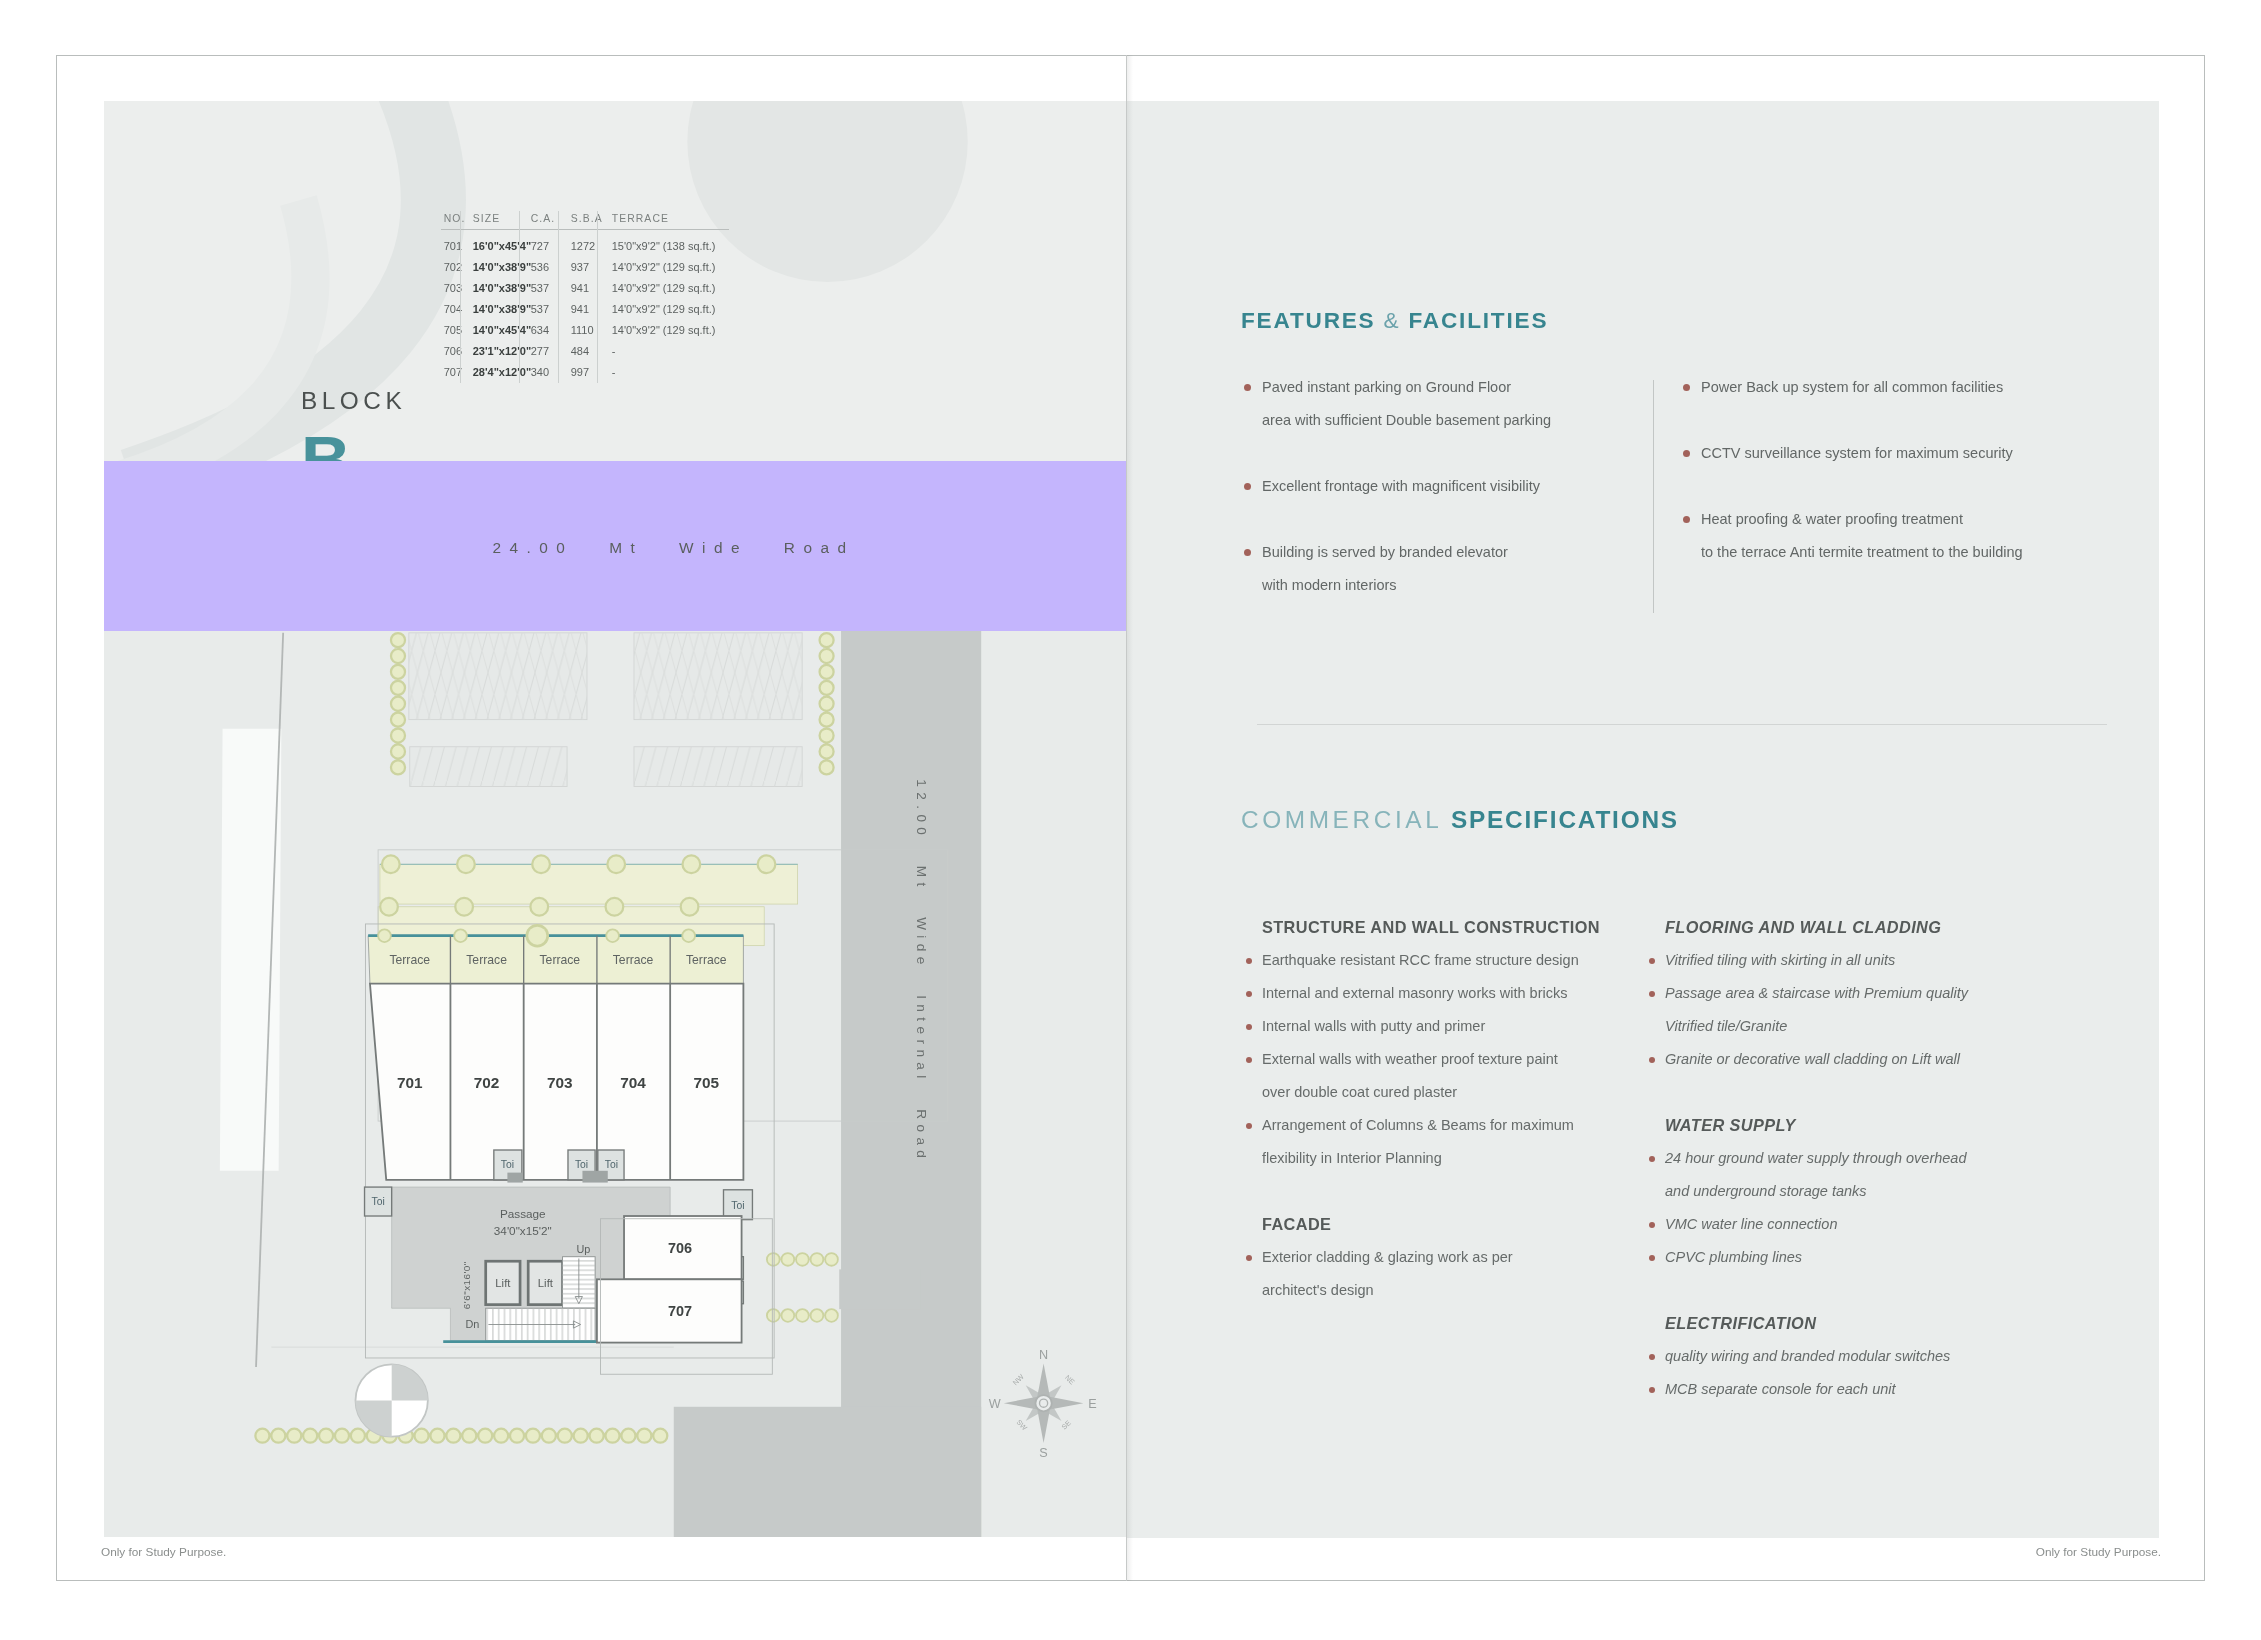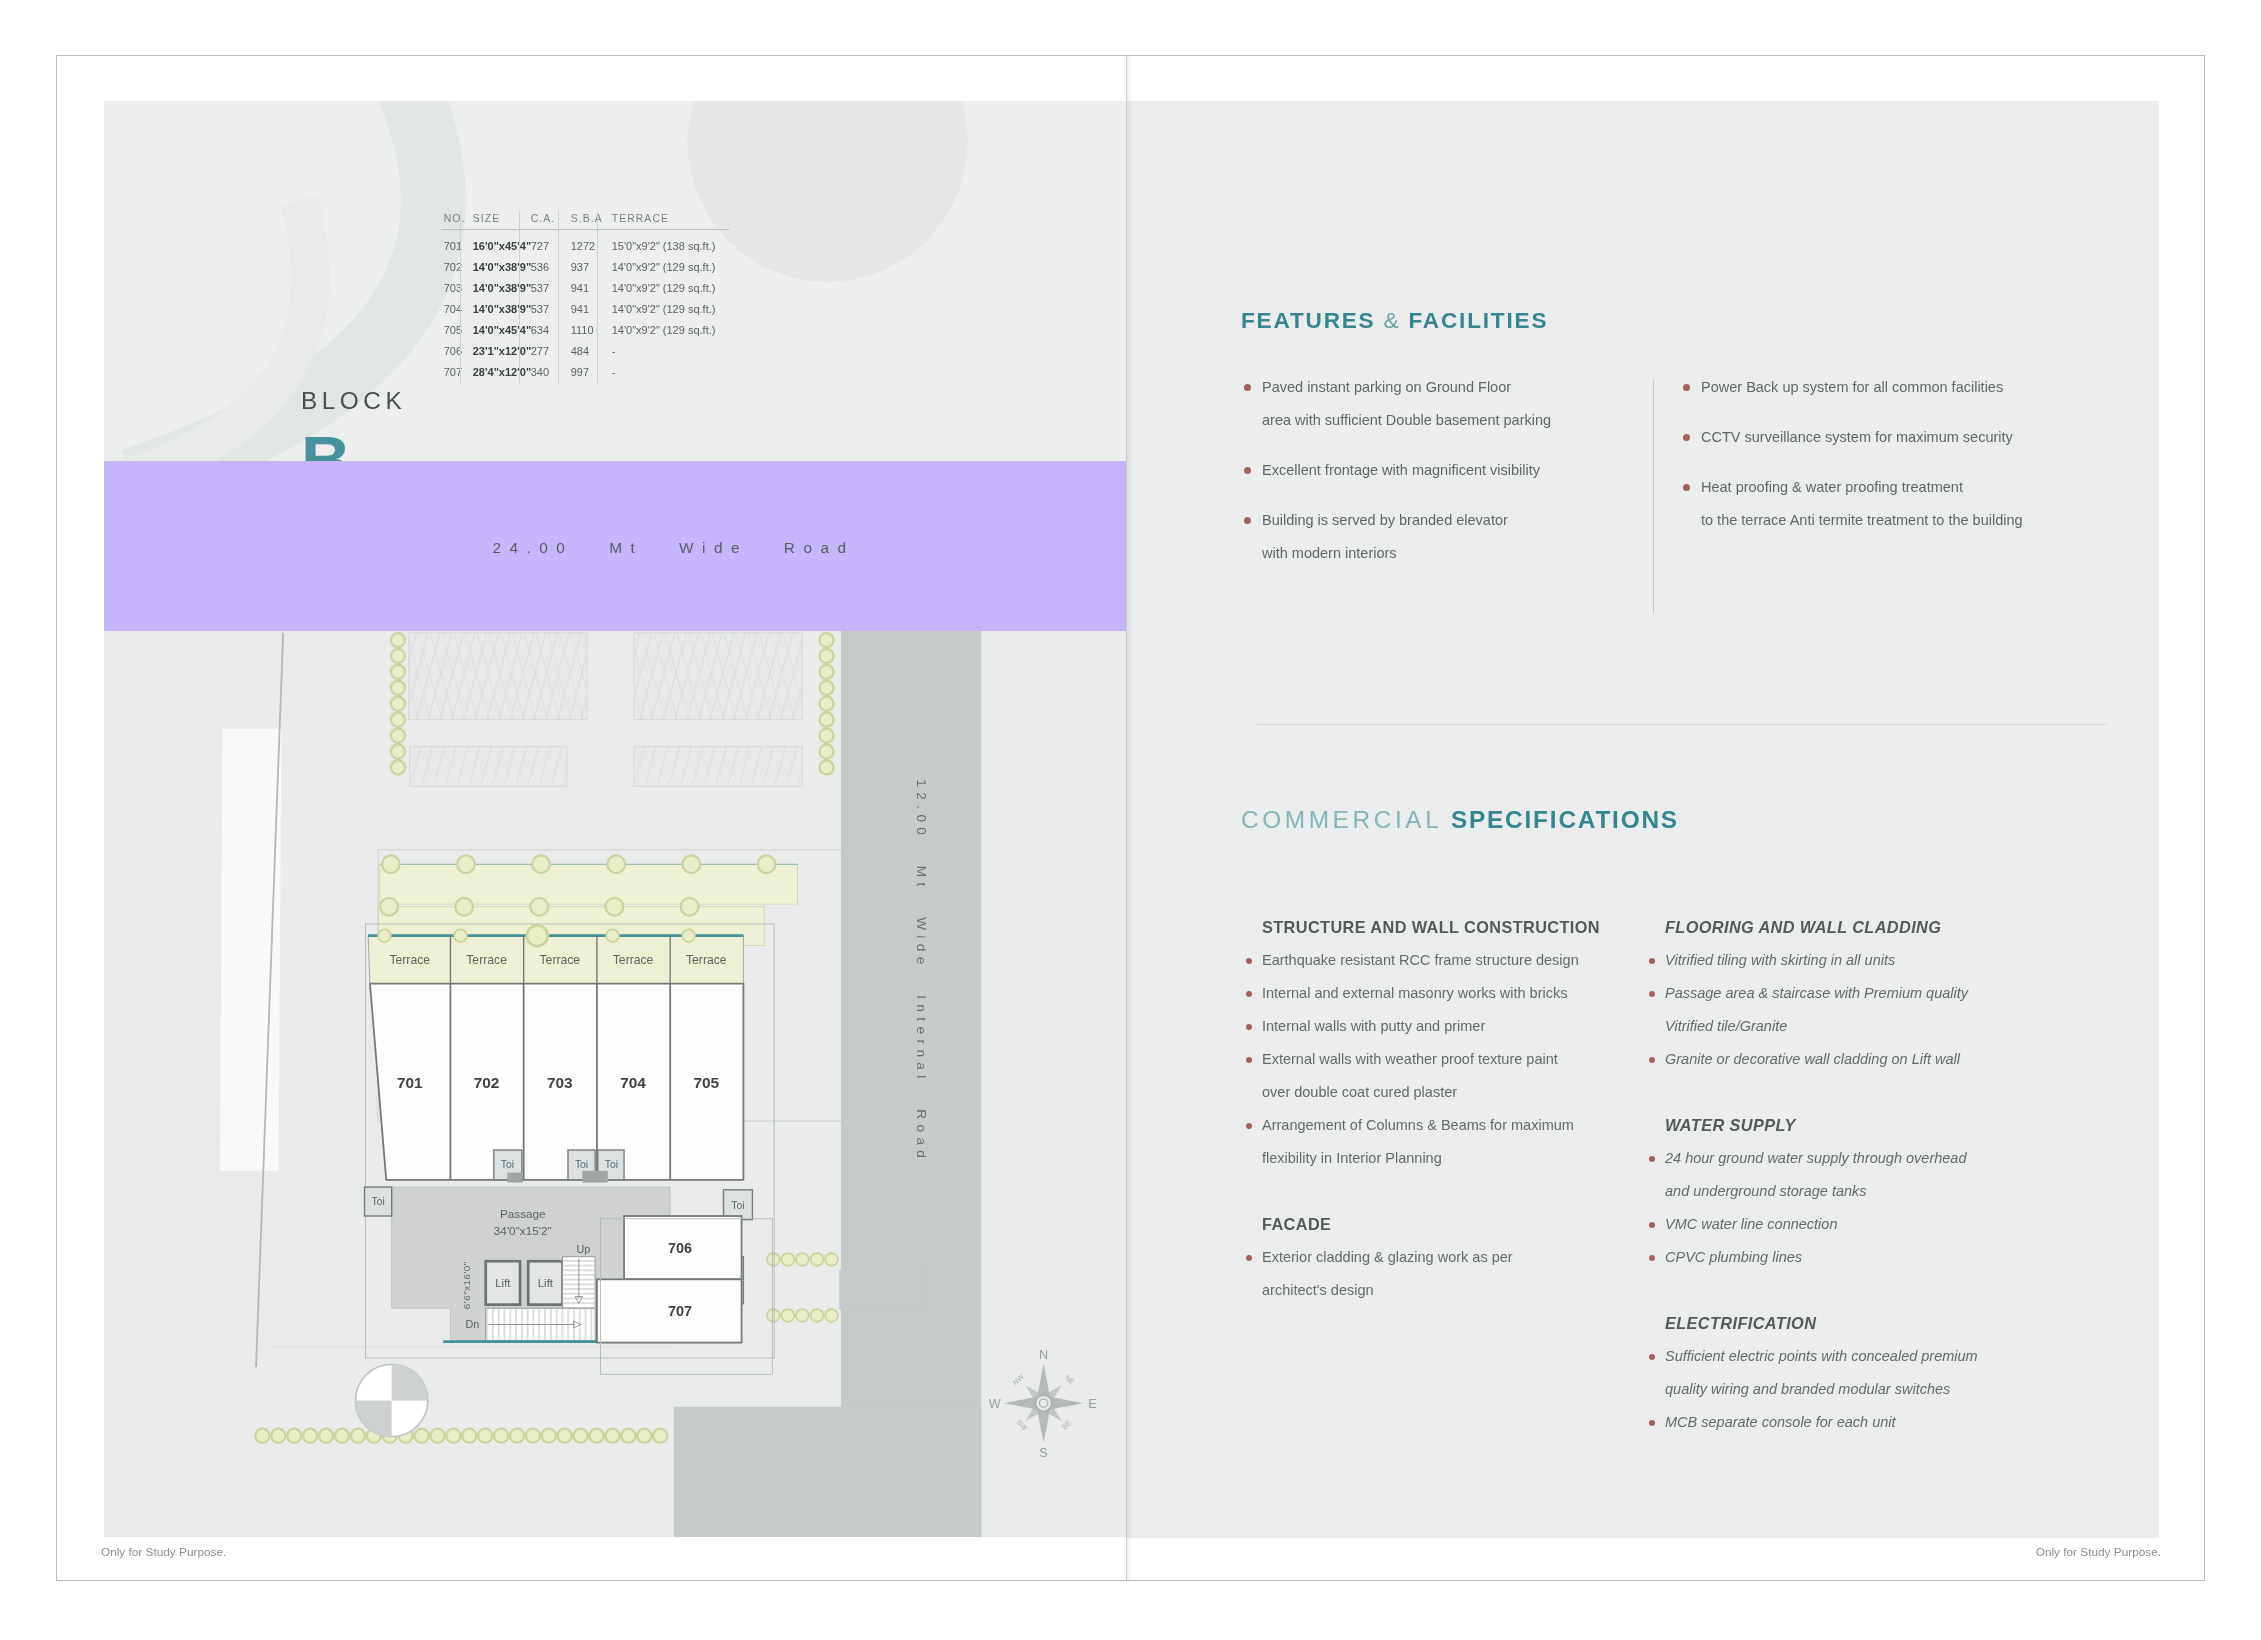--- a/index.html
+++ b/index.html
@@ -48,21 +48,21 @@
   .right-panel{position:absolute;left:1127px;top:101px;width:1032px;height:1437px;background:#eaedec;}
 
   .feat-title{position:absolute;left:1241px;top:308px;font-size:22.6px;letter-spacing:1.8px;color:#37858f;}
   .feat-title .bold{font-weight:700;}
   .feat-title .amp{font-weight:400;color:#6ba2ab;}
 
   .f-col{position:absolute;width:416px;}
   .f-col-left{left:1262px;top:371px;}
   .f-col-right{left:1701px;top:371px;width:461px;}
   .f-item{position:relative;}
-  .f-item + .f-item{margin-top:17px;}
+  .f-item + .f-item{margin-top:33px;}
   .f-item::before{content:"";position:absolute;left:-18px;top:12.7px;width:7.2px;height:7.2px;
                   border-radius:50%;background:#a2625a;}
   .f-line{font-size:14.5px;line-height:33px;color:#62676 6;color:#626766;}
 
   .feat-divider{position:absolute;left:1653px;top:380px;width:0.9px;height:233px;background:#c2c6c5;}
   .h-rule{position:absolute;left:1257px;top:724px;width:850px;height:0.9px;background:#d2d5d4;}
 
   .spec-title{position:absolute;left:1241px;top:806px;font-size:24.4px;letter-spacing:1.8px;}
   .spec-title .light{font-weight:300;color:#87b4ba;letter-spacing:3.6px;}
   .spec-title .bold{font-weight:700;color:#37858f;}
@@ -407,21 +407,20 @@
       <div class="s-item">
           <div class="s-line">VMC water line connection</div>
         </div>
       <div class="s-item">
           <div class="s-line">CPVC plumbing lines</div>
         </div>
     </div>
     <div class="spec-section">
       <h3 class="spec-h">ELECTRIFICATION</h3>
       <div class="s-item">
-        <div class="s-line">Sufficient electric points with concealed premium</div>
         <div class="s-line">quality wiring and branded modular switches</div>
       </div>
       <div class="s-item">
           <div class="s-line">MCB separate console for each unit</div>
         </div>
     </div>
   </div>
 
   <div class="footer footer-right">Only for Study Purpose.</div>
 

